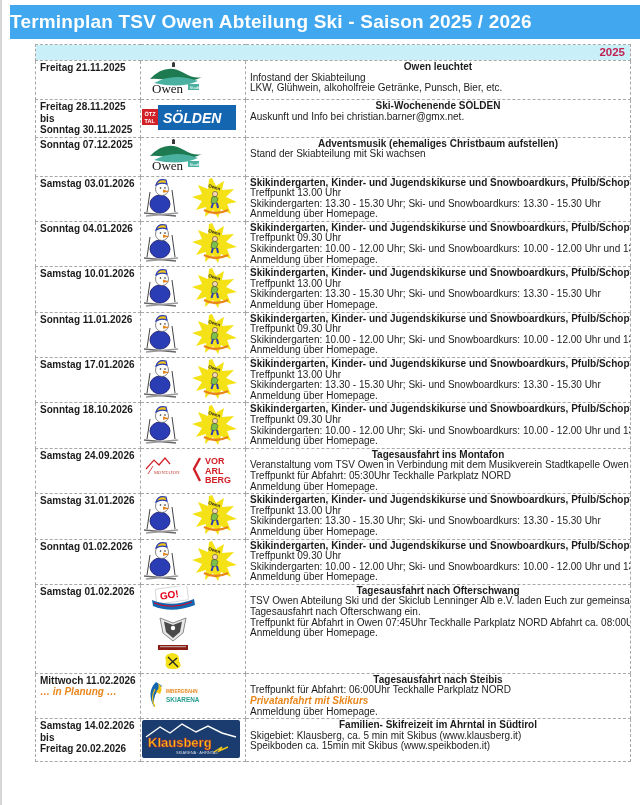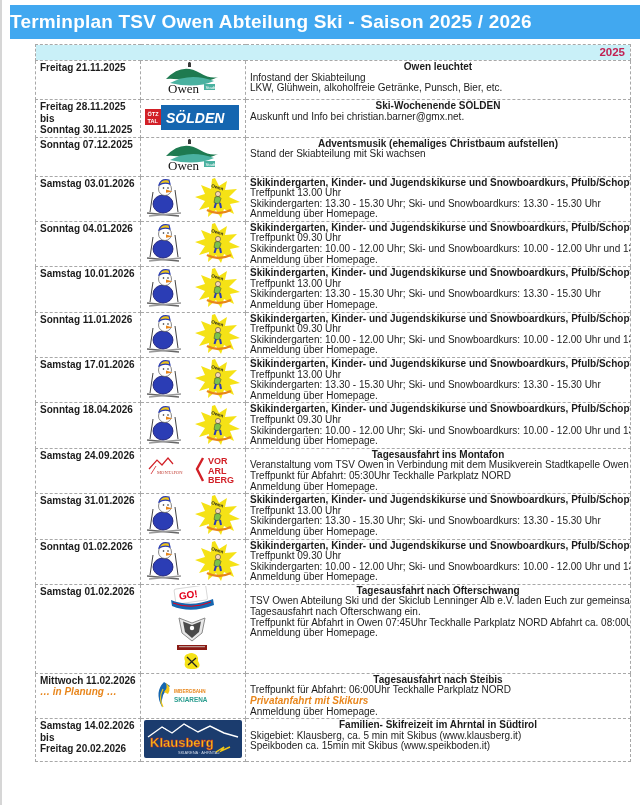--- a/index.html
+++ b/index.html
@@ -17,21 +17,21 @@
     position:absolute;left:33px;top:44px;width:595px;
     border-collapse:collapse;table-layout:fixed;font-size:10px;
   }
   td{border:1px dashed #a8a8a8;vertical-align:top;padding:1px 4px;overflow:hidden;}
   td.section-cell{
     background:#c9f0f8;color:#c22052;font-weight:bold;font-size:11.5px;
     padding:1px 5px;line-height:13px;text-align:right;
   }
   td.date-cell div{font-weight:bold;line-height:11.5px;white-space:nowrap;}
   td.date-cell div.orange{color:#e8861c;font-style:italic;}
-  td.logo-cell{text-align:center;vertical-align:middle;padding:1px;}
+  td.logo-cell{text-align:left;vertical-align:middle;padding:1px;}
   td.text-cell div{line-height:10.6px;white-space:nowrap;}
   td.text-cell div.b{font-weight:bold;text-align:center;}
   td.text-cell div.orange{color:#e8861c;font-weight:bold;font-style:italic;}
 </style>
 </head>
 <body>
 
 <div class="titlebar">Terminplan TSV Owen Abteilung Ski - Saison 2025 / 2026</div>
 
 <table class="schedule">
@@ -239,21 +239,21 @@
           </svg></td>
         <td class="text-cell">
           <div class="b">Skikindergarten, Kinder- und Jugendskikurse und Snowboardkurs, Pfulb/Schopfloch</div>
           <div class="">Treffpunkt 13.00 Uhr</div>
           <div class="">Skikindergarten: 13.30 - 15.30 Uhr; Ski- und Snowboardkurs: 13.30 - 15.30 Uhr</div>
           <div class="">Anmeldung über Homepage.</div>
         </td>
       </tr>
       <tr>
         <td class="date-cell">
-          <div>Sonntag 18.04.2026</div>
+          <div>Sonntag 18.10.2026</div>
         </td>
         <td class="logo-cell"><svg width="96" height="40" viewBox="0 0 96 40">
             <line x1="2" y1="35" x2="34" y2="38" stroke="#666" stroke-width="1.4"></line>
             <line x1="4" y1="38" x2="36" y2="35" stroke="#999" stroke-width="1.4"></line>
             <line x1="8" y1="14" x2="5" y2="34" stroke="#444" stroke-width="1"></line>
             <line x1="30" y1="12" x2="33" y2="34" stroke="#444" stroke-width="1"></line>
             <ellipse cx="18" cy="26" rx="10" ry="9" fill="#2b3db5" stroke="#14146a" stroke-width="0.8"></ellipse>
             <circle cx="20" cy="11" r="6.5" fill="#fff" stroke="#555" stroke-width="0.7"></circle>
             <circle cx="18.5" cy="10" r="0.8" fill="#222"></circle>
             <circle cx="23" cy="10" r="0.8" fill="#222"></circle>

